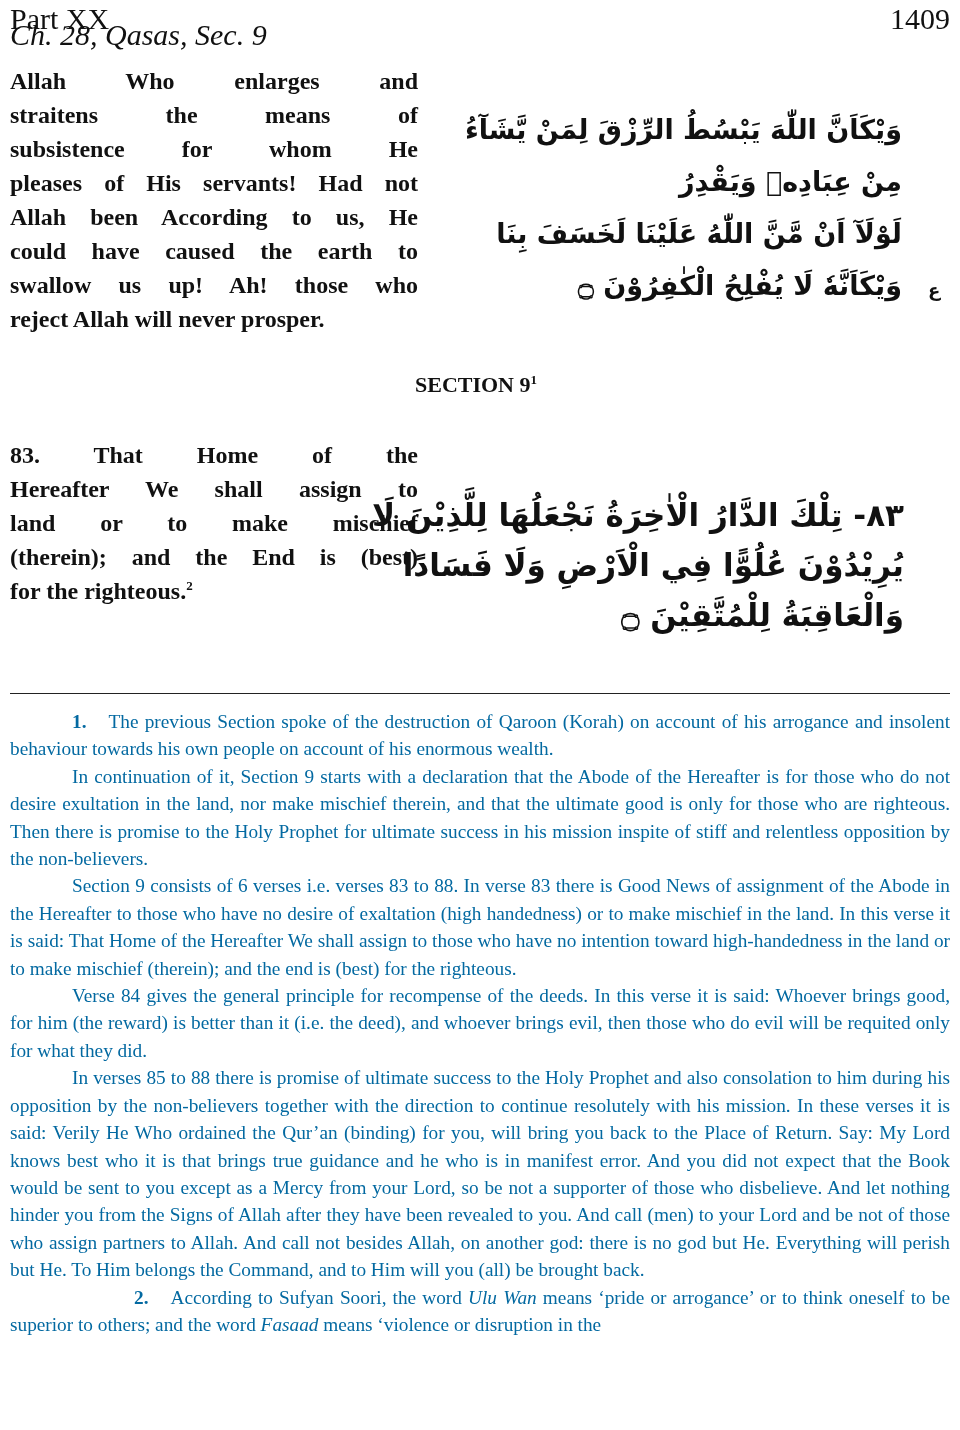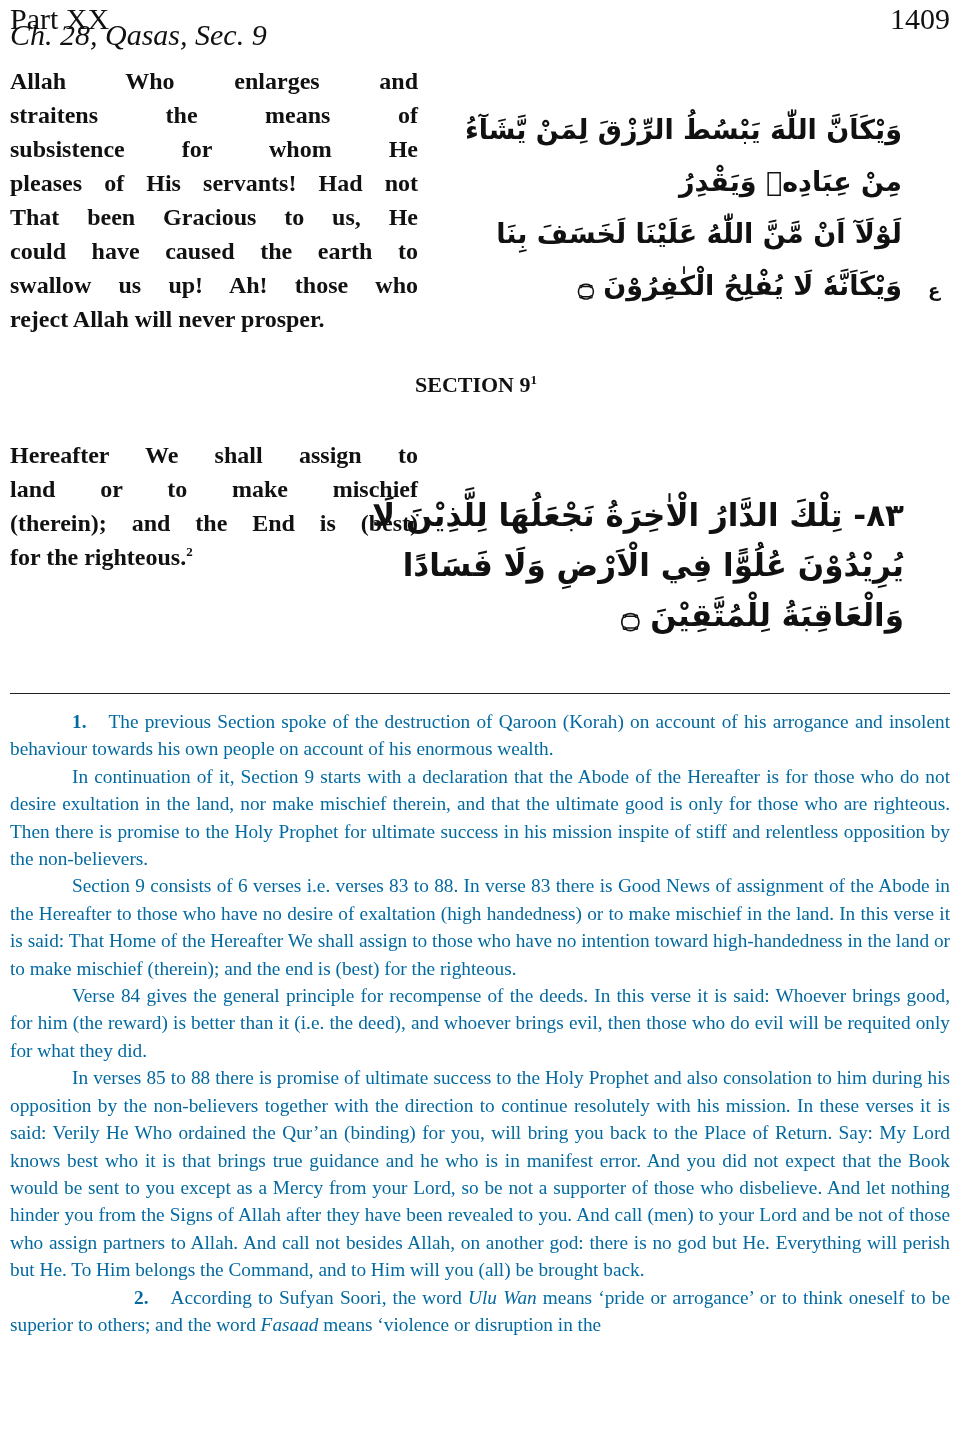--- a/index.html
+++ b/index.html
@@ -40,39 +40,40 @@
   <span class="left">Part XX</span>
   <span class="center">Ch. 28, Qasas, Sec. 9</span>
   <span class="right">1409</span>
 </div>
 
 <div class="verse-block" style="top:64px;">
   <div>Allah Who enlarges and</div>
   <div>straitens the means of</div>
   <div>subsistence for whom He</div>
   <div>pleases of His servants! Had not</div>
-  <div>That been Gracious to us, He</div>
+  <div>Allah been According to us, He</div>
   <div>could have caused the earth to</div>
   <div>swallow us up! Ah! those who</div>
   <div class="last">reject Allah will never prosper.</div>
 </div>
 
 <div class="arabic" style="top:104px; right:58px; width:400px; font-size:27px; line-height:52px;text-align:right;">
   <span class="line">وَيْكَاَنَّ اللّٰهَ يَبْسُطُ الرِّزْقَ لِمَنْ يَّشَآءُ</span>
   <span class="line">مِنْ عِبَادِهٖ وَيَقْدِرُ</span>
   <span class="line">لَوْلَآ اَنْ مَّنَّ اللّٰهُ عَلَيْنَا لَخَسَفَ بِنَا</span>
   <span class="line">وَيْكَاَنَّهٗ لَا يُفْلِحُ الْكٰفِرُوْنَ ۝</span>
 </div>
 <span class="marker" style="top:280px; left:928px;">ع</span>
 
 <div class="section-title">
   <span>SECTION 9</span><sup>1</sup>
 </div>
 
 <div class="verse-block" style="top:438px;">
+  <div>83. That Home of the</div>
   <div>Hereafter We shall assign to</div>
   <div>land or to make mischief</div>
   <div>(therein); and the End is (best)</div>
   <div class="last"><span>for the righteous.</span><span class="sup2">2</span></div>
 </div>
 
 <div class="arabic" style="top:490px; right:56px; width:420px; font-size:31px; line-height:50px;">
   <span class="line">٨٣- تِلْكَ الدَّارُ الْاٰخِرَةُ نَجْعَلُهَا لِلَّذِيْنَ لَا</span>
   <span class="line">يُرِيْدُوْنَ عُلُوًّا فِي الْاَرْضِ وَلَا فَسَادًا</span>
   <span class="line">وَالْعَاقِبَةُ لِلْمُتَّقِيْنَ ۝</span>

